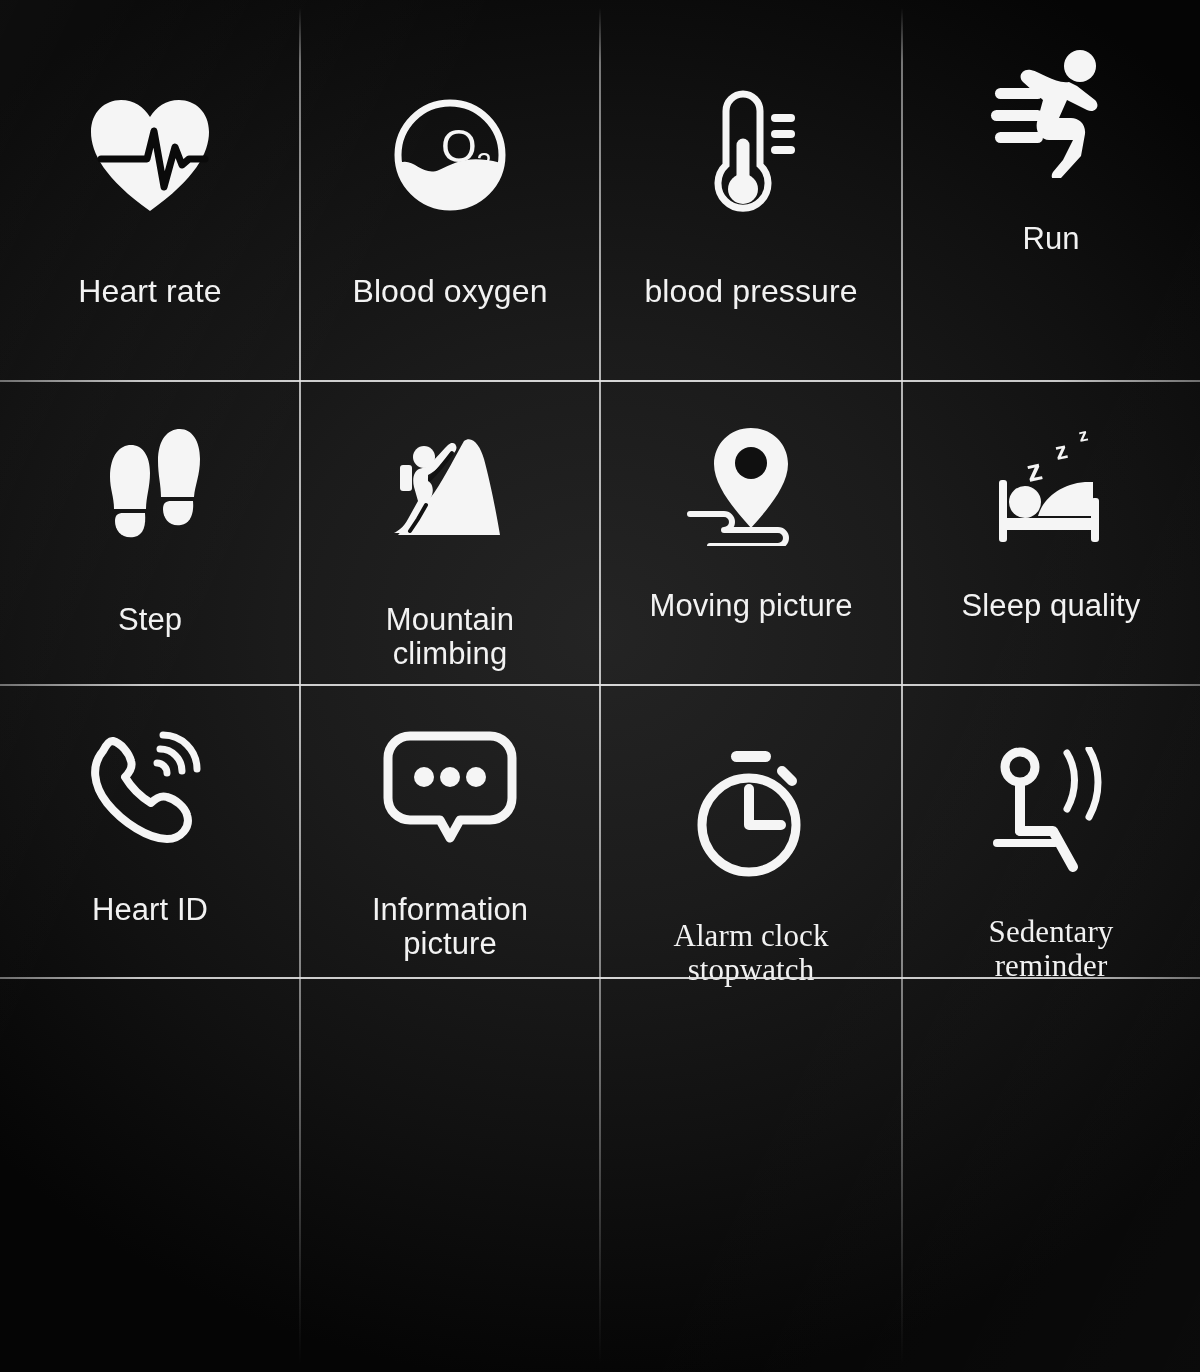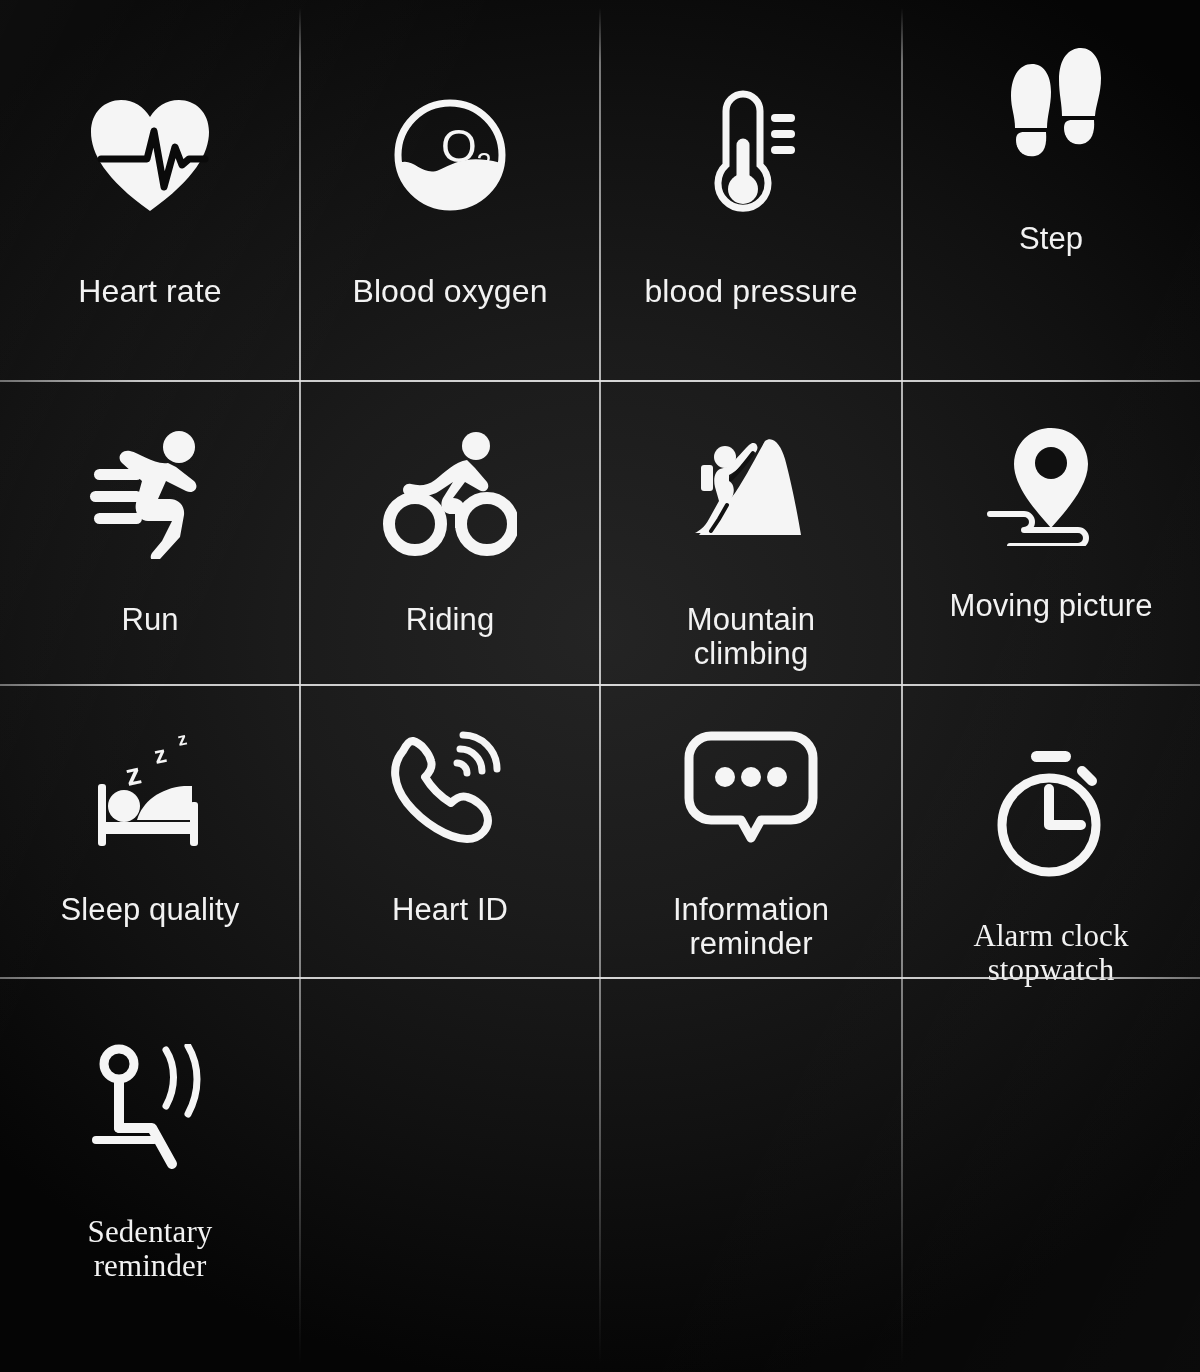--- a/index.html
+++ b/index.html
@@ -161,56 +161,45 @@
           <rect x="72" y="41" width="24" height="8" rx="4" fill="#f5f5f5"></rect>
           <rect x="72" y="57" width="24" height="8" rx="4" fill="#f5f5f5"></rect>
         </svg>
       </div>
       <div class="label">blood pressure</div>
     </div>
 
 
     <div class="cell r2">
       <div class="icon-wrap">
-        <svg width="120" height="130" viewBox="0 0 120 130" aria-hidden="true">
-
-          <path d="M20 48 C20 26 30 16 41 16 C52 16 60 26 60 44 C60 58 56 68 56 80 L24 80 C24 68 20 60 20 48 Z" fill="#f5f5f5"></path>
-          <path d="M25 92 C25 86 28 84 33 84 L55 84 C56 96 54 106 44 108 C32 110 25 102 25 92 Z" fill="#f5f5f5"></path>
-
-          <path d="M68 32 C68 10 78 0 90 0 C102 0 110 12 110 30 C110 46 105 56 104 68 L71 68 C71 56 68 46 68 32 Z" fill="#f5f5f5"></path>
-          <path d="M73 80 C73 74 76 72 81 72 L103 72 C104 84 101 94 91 96 C80 98 73 90 73 80 Z" fill="#f5f5f5"></path>
-        </svg>
-      </div>
-      <div class="label">Step</div>
-    </div>
-
-    <div class="cell r2">
-      <div class="icon-wrap">
         <svg width="140" height="130" viewBox="0 0 140 130" aria-hidden="true">
           <circle cx="99" cy="18" r="16" fill="#f5f5f5"></circle>
           <path d="M88 34 C74 36 60 24 50 22 C42 20 36 28 42 34 L62 52 L56 74 C54 84 60 92 68 92 L92 92 L82 112 L72 124 C68 130 74 136 80 130 L100 108 L104 86 C105 76 98 70 90 70 L78 70 L86 52 L106 62 C114 66 120 58 114 52 L96 38 Z" fill="#f5f5f5"></path>
           <rect x="14" y="40" width="48" height="11" rx="5.5" fill="#f5f5f5"></rect>
           <rect x="10" y="62" width="52" height="11" rx="5.5" fill="#f5f5f5"></rect>
           <rect x="14" y="84" width="48" height="11" rx="5.5" fill="#f5f5f5"></rect>
         </svg>
       </div>
       <div class="label">Run</div>
     </div>
 
     <div class="cell r2">
       <div class="icon-wrap">
-        <svg width="134" height="124" viewBox="0 0 134 124" aria-hidden="true">
-          <circle cx="93" cy="14" r="14" fill="#f5f5f5"></circle>
-          <path d="M84 28 C72 30 62 40 52 48 C44 54 36 54 28 52 C20 50 16 62 26 64 C38 66 50 64 58 58 L70 50 L60 66 C56 74 60 82 68 82 L72 82 L72 96 L82 96 L82 78 C82 70 76 66 70 66 L82 50 L96 58 C102 62 108 56 104 50 L92 36 Z" fill="#f5f5f5"></path>
-          <circle cx="32" cy="92" r="26" fill="none" stroke="#f5f5f5" stroke-width="12"></circle>
-          <circle cx="104" cy="92" r="26" fill="none" stroke="#f5f5f5" stroke-width="12"></circle>
-        </svg>
-      </div>
-      <div class="label">Riding</div>
-    </div>
+        <svg width="120" height="130" viewBox="0 0 120 130" aria-hidden="true">
+
+          <path d="M20 48 C20 26 30 16 41 16 C52 16 60 26 60 44 C60 58 56 68 56 80 L24 80 C24 68 20 60 20 48 Z" fill="#f5f5f5"></path>
+          <path d="M25 92 C25 86 28 84 33 84 L55 84 C56 96 54 106 44 108 C32 110 25 102 25 92 Z" fill="#f5f5f5"></path>
+
+          <path d="M68 32 C68 10 78 0 90 0 C102 0 110 12 110 30 C110 46 105 56 104 68 L71 68 C71 56 68 46 68 32 Z" fill="#f5f5f5"></path>
+          <path d="M73 80 C73 74 76 72 81 72 L103 72 C104 84 101 94 91 96 C80 98 73 90 73 80 Z" fill="#f5f5f5"></path>
+        </svg>
+      </div>
+      <div class="label">Step</div>
+    </div>
+
 
     <div class="cell r2">
       <div class="icon-wrap">
         <svg width="124" height="118" viewBox="0 0 124 118" aria-hidden="true">
 
           <path d="M76 6 C68 20 58 40 46 58 C34 74 20 88 10 100 L112 100 C108 76 102 46 96 24 C92 10 84 0 76 6 Z" fill="#f5f5f5"></path>
 
           <circle cx="36" cy="22" r="11" fill="#f5f5f5"></circle>
           <path d="M31 34 C26 36 24 44 26 52 L30 66 L20 84 C16 92 10 96 6 98 L24 98 L38 74 L44 60 C46 54 44 48 40 46 L40 40 C48 36 58 26 66 18 C72 12 66 4 60 10 C52 18 44 28 38 32 Z" fill="#f5f5f5"></path>
           <rect x="12" y="30" width="12" height="26" rx="3" fill="#f5f5f5"></rect>
@@ -268,21 +257,21 @@
     <div class="cell r3">
       <div class="icon-wrap">
         <svg width="140" height="120" viewBox="0 0 140 120" aria-hidden="true">
           <path d="M30 8 H110 a22 22 0 0 1 22 22 V70 a22 22 0 0 1 -22 22 H80 L70 110 L60 92 H30 a22 22 0 0 1 -22 -22 V30 A22 22 0 0 1 30 8 Z" fill="none" stroke="#f5f5f5" stroke-width="9" stroke-linejoin="round"></path>
           <circle cx="44" cy="49" r="10" fill="#f5f5f5"></circle>
           <circle cx="70" cy="49" r="10" fill="#f5f5f5"></circle>
           <circle cx="96" cy="49" r="10" fill="#f5f5f5"></circle>
         </svg>
       </div>
       <div class="label">Information
-reminder</div>
+picture</div>
     </div>
 
     <div class="cell r4">
       <div class="icon-wrap">
         <svg width="124" height="132" viewBox="0 0 124 132" aria-hidden="true">
           <rect x="42" y="4" width="40" height="11" rx="5.5" fill="#f5f5f5"></rect>
           <path d="M93 24 L103 34" stroke="#f5f5f5" stroke-width="10" stroke-linecap="round"></path>
           <circle cx="60" cy="78" r="47" fill="none" stroke="#f5f5f5" stroke-width="9"></circle>
           <path d="M60 42 V78 H92" fill="none" stroke="#f5f5f5" stroke-width="10" stroke-linecap="round" stroke-linejoin="round"></path>
         </svg>

